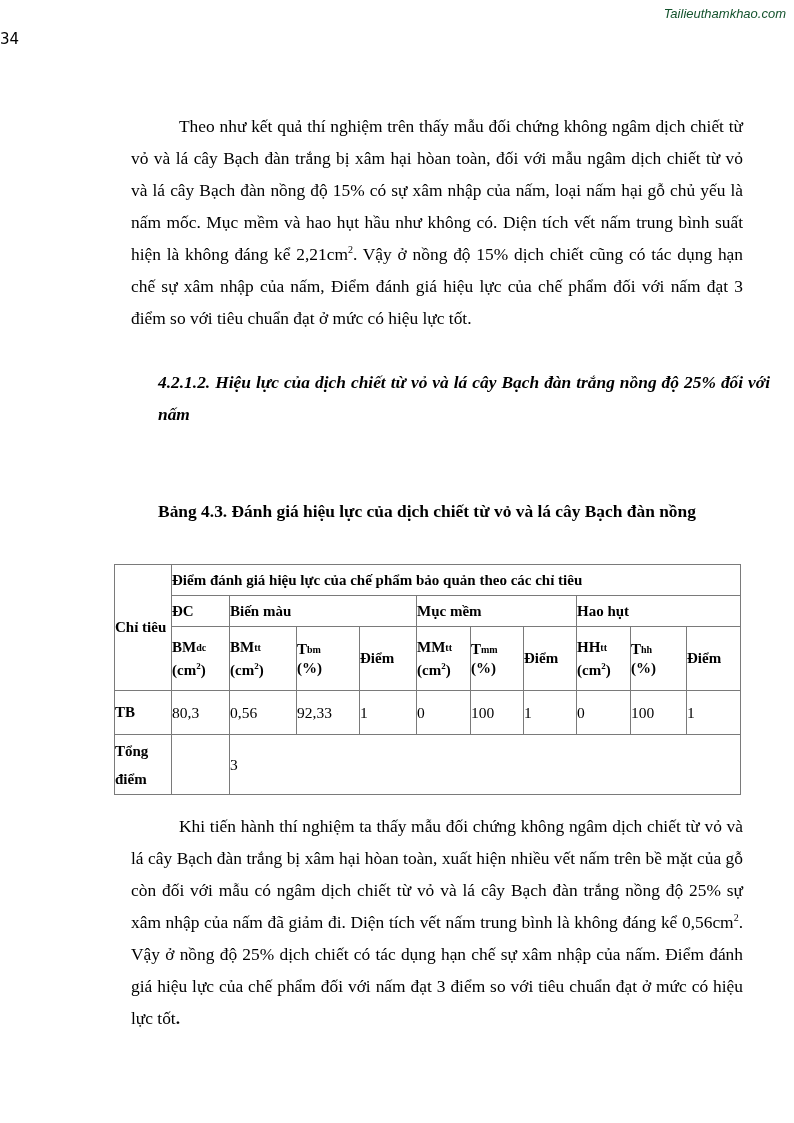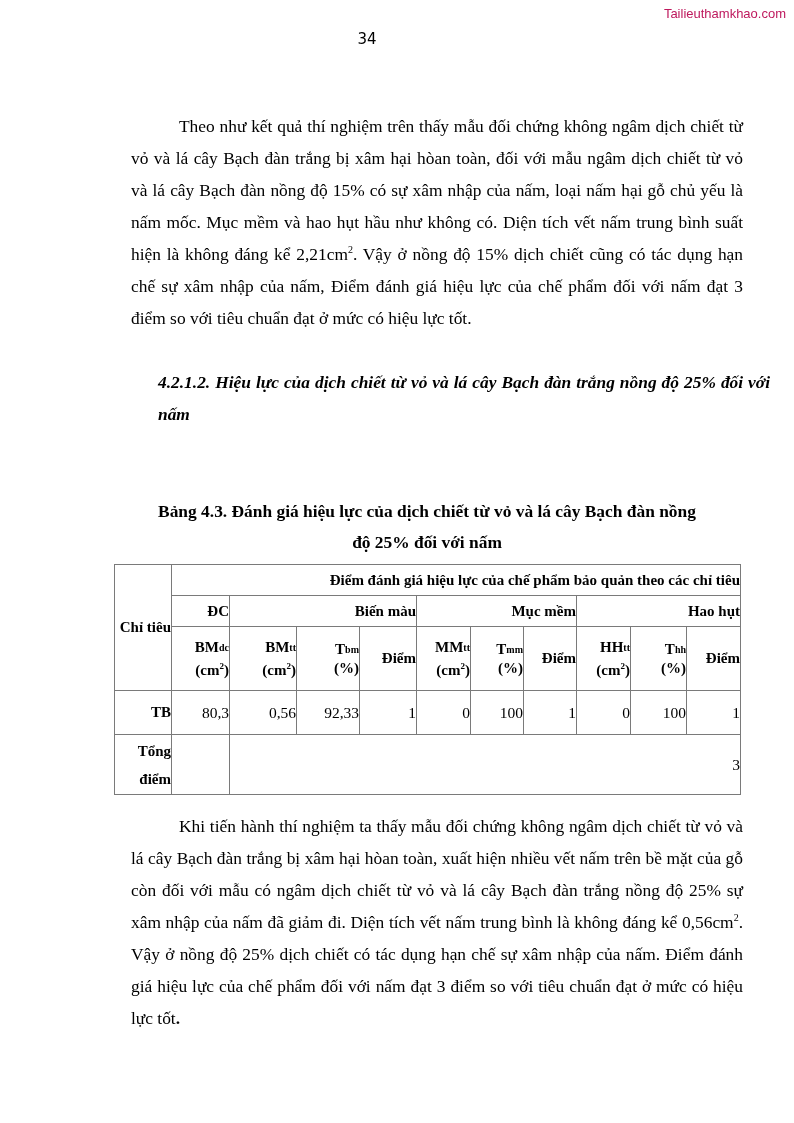--- a/index.html
+++ b/index.html
@@ -1,27 +1,27 @@
 <!DOCTYPE html>
 <html><head>
   <meta charset="utf-8">
   <style>
     html, body { margin: 0; padding: 0; background: #ffffff; }
     body { width: 794px; height: 1123px; position: relative; overflow: hidden; color: #000; font-family: "Liberation Serif", serif; }
-    .watermark { position: absolute; top: 6px; right: 8px; font-family: "Liberation Sans", sans-serif; font-size: 13px; color: #be185d; }
-    .page-num { position: absolute; top: 30px; left: 0; width: 734px; text-align: center; font-family: "DejaVu Sans", sans-serif; font-size: 15px; }
+    .watermark { position: absolute; top: 6px; right: 8px; font-family: "Liberation Sans", sans-serif; font-size: 13px; color: #14532d; font-style: italic; }
+    .page-num { position: absolute; top: 30px; left: 0; width: 734px; text-align: left; font-family: "DejaVu Sans", sans-serif; font-size: 15px; }
     .text-block { position: absolute; left: 131px; width: 612px; font-size: 17.4px; line-height: 32px; }
     .p { margin: 0; text-align: justify; text-align-last: left; }
     .indent { text-indent: 48px; }
     .indent-small { text-indent: 6px; }
     .heading { font-weight: bold; font-style: italic; margin: 0; text-align: justify; }
     .caption { position: absolute; left: 114px; width: 626px; text-align: center; font-weight: bold; font-size: 17.4px; line-height: 31px; }
     sup { font-size: 10px; vertical-align: 7px; line-height: 0; }
     table.data { position: absolute; left: 114px; top: 564px; border-collapse: collapse; font-size: 15px; table-layout: fixed; }
-    table.data td { border: 1.3px solid #7a7a7a; text-align: right; vertical-align: middle; padding: 0; line-height: 19px; }
+    table.data td { border: 1.3px solid #7a7a7a; text-align: left; vertical-align: middle; padding: 0; line-height: 19px; }
     .b { font-weight: bold; }
     .sub { font-size: 10px; font-weight: bold; vertical-align: 1px; }
     .supc { font-size: 9px; vertical-align: 6px; }
     .n { font-size: 15.5px; }
   </style>
 </head>
 <body>
 
 <div class="watermark">Tailieuthamkhao.com</div>
 <div class="page-num">34</div>
@@ -29,21 +29,20 @@
 <div class="text-block" style="top:110px;">
   <p class="p indent"><span>Theo như kết quả thí nghiệm trên thấy mẫu đối chứng không ngâm dịch chiết từ vỏ và lá cây Bạch đàn trắng bị xâm hại hòan toàn, đối với mẫu ngâm dịch chiết từ vỏ và lá cây Bạch đàn nồng độ 15% có sự xâm nhập của nấm, loại nấm hại gỗ chủ yếu là nấm mốc. Mục mềm và hao hụt hầu như không có. Diện tích vết nấm trung bình suất hiện là không đáng kể 2,21cm</span><sup>2</sup><span>. Vậy ở nồng độ 15% dịch chiết cũng có tác dụng hạn chế sự xâm nhập của nấm, Điểm đánh giá hiệu lực của chế phẩm đối với nấm đạt 3 điểm so với tiêu chuẩn đạt ở mức có hiệu lực tốt.</span></p>
 </div>
 
 <div class="text-block" style="top:366px;margin-left:27px;">
   <p class="heading">4.2.1.2. Hiệu lực của dịch chiết từ vỏ và lá cây Bạch đàn trắng nồng độ 25% đối với nấm</p>
 </div>
 
 <div class="caption" style="top:496px;">
   <div>Bảng 4.3. Đánh giá hiệu lực của dịch chiết từ vỏ và lá cây Bạch đàn nồng</div>
-  <div>độ 25% đối với nấm</div>
 </div>
 
 <table class="data">
   <colgroup>
     <col style="width:57px">
       <col style="width:58px">
       <col style="width:67px">
       <col style="width:63px">
       <col style="width:57px">
       <col style="width:54px">

